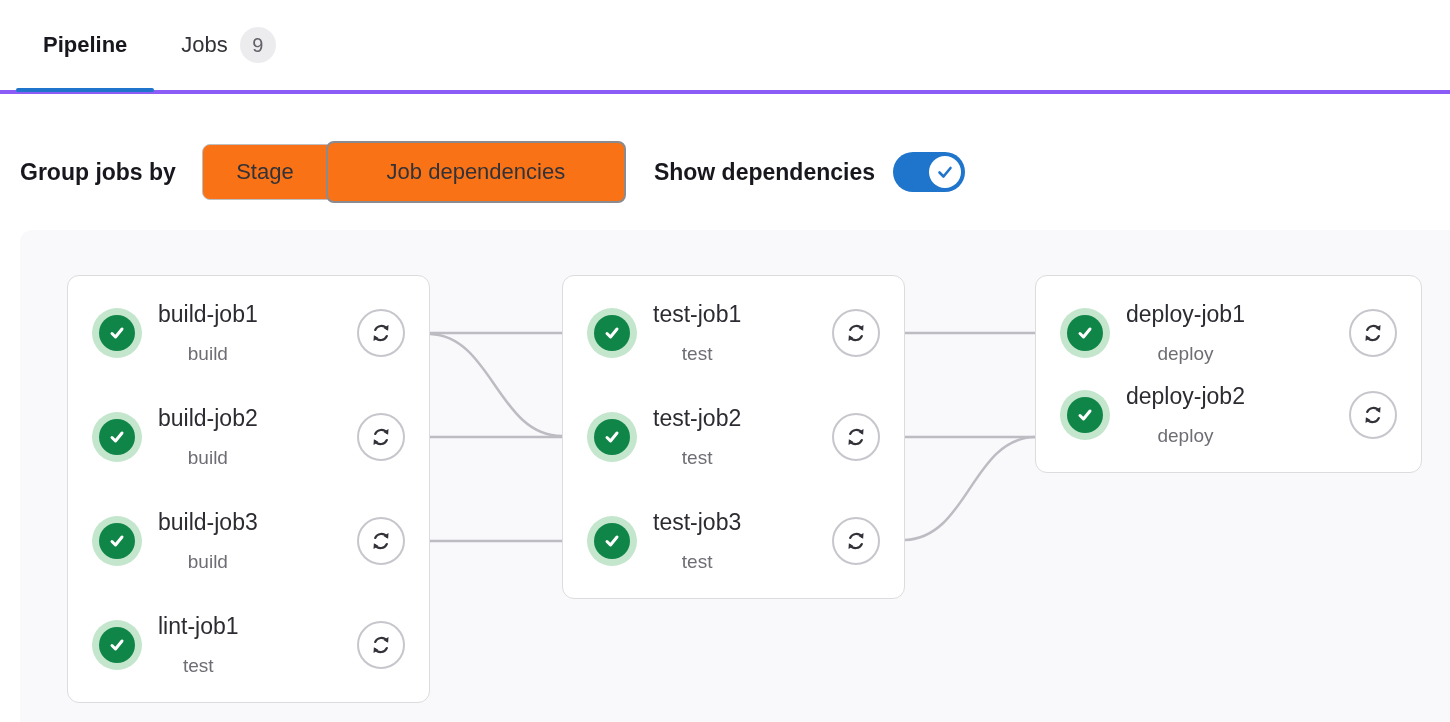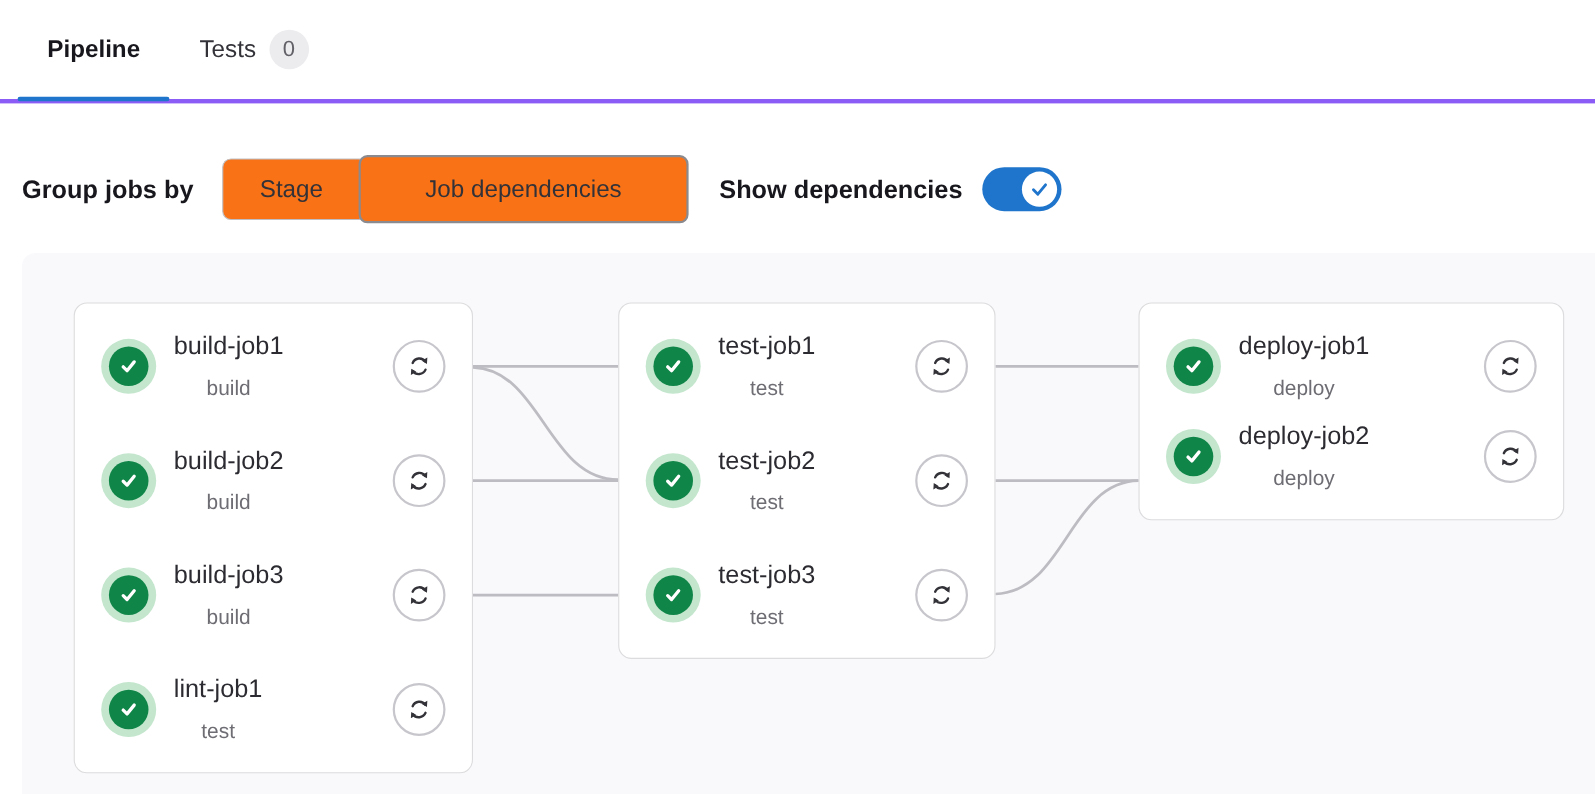--- a/index.html
+++ b/index.html
@@ -59,22 +59,22 @@
 </head>
 <body>
 
 <div class="page">
 
   <nav class="tabbar">
     <div class="tab active">
       <span>Pipeline</span>
     </div>
     <div class="tab">
-      <span>Tests</span>
-      <span class="badge">0</span>
+      <span>Jobs</span>
+      <span class="badge">9</span>
     </div>
   </nav>
 
   <div class="controls">
     <span class="ctl-label">Group jobs by</span>
     <div class="segmented">
       <button class="seg-btn plain">Stage</button>
       <button class="seg-btn selected">Job dependencies</button>
     </div>
     <span class="show-label">Show dependencies</span>

